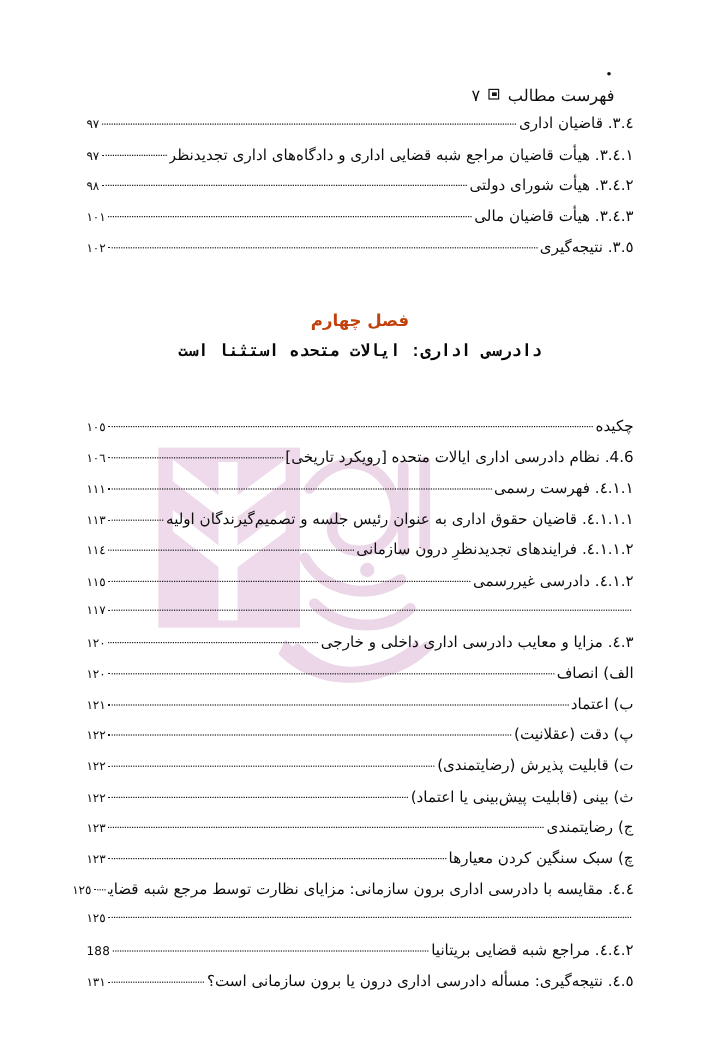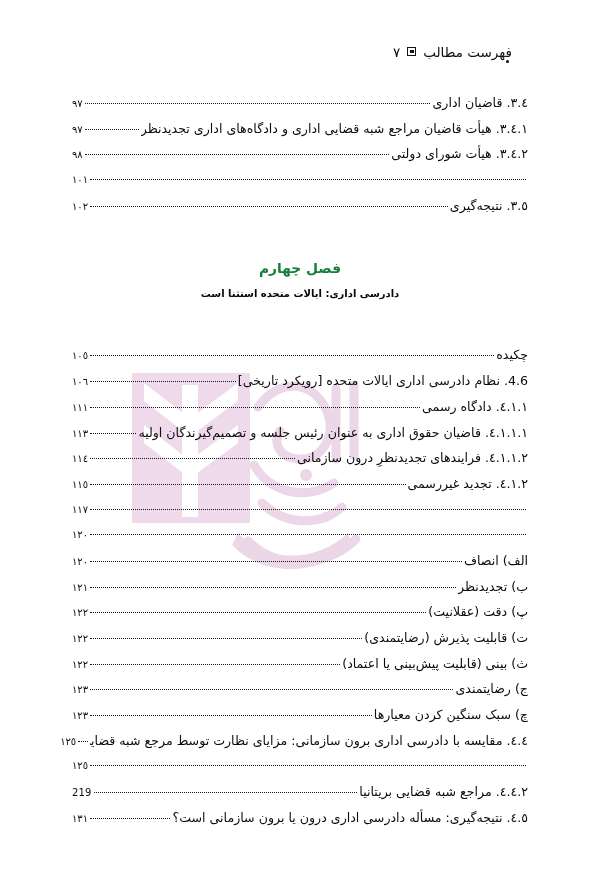--- a/index.html
+++ b/index.html
@@ -46,21 +46,21 @@
   }
   .header-inner {
     display: flex;
     flex-direction: row;
     align-items: baseline;
     gap: 7px;
     font-size: 13.5px;
     color: #0d0d0d;
     letter-spacing: .2px;
   }
-  .header-title { font-size: 13.5px; }
+  .header-title { font-size: 13.5px; margin-top: 28px; }
   .header-sep {
     display: inline-block;
     width: 9px; height: 9px;
     border: 1.6px solid #141414;
     position: relative;
     top: -1px;
     box-sizing: border-box;
   }
   .header-sep::after{
     content:"";
@@ -128,27 +128,28 @@
     text-align: center;
     direction: rtl;
     margin: 12px 0 10px 0;
     z-index: 2;
     position: relative;
   }
   .chapter-num {
     font-size: 13.8px;
     font-weight: bold;
     line-height: 26px;
-    color: #15803d;
+    color: #c2410c;
   }
   .chapter-title {
-    font-size: 10px;
+    font-size: 14px;
     font-weight: bold;
     line-height: 26px;
     color: #070707;
+    font-family: Liberation Mono, monospace;
   }
 </style>
 </head>
 <body>
 
 <div class="page">
 
   <div class="watermark">
     <svg viewBox="0 0 255 265" xmlns="http://www.w3.org/2000/svg" aria-hidden="true">
 
@@ -199,20 +200,21 @@
         <span class="toc-label">٣.٤.١. هیأت قاضیان مراجع شبه قضایی اداری و دادگاه‌های اداری تجدیدنظر</span>
         <span class="leader"></span>
         <span class="toc-page">٩٧</span>
       </div>
       <div class="toc-row">
         <span class="toc-label">٣.٤.٢. هیأت شورای دولتی</span>
         <span class="leader"></span>
         <span class="toc-page">٩٨</span>
       </div>
       <div class="toc-row">
+        <span class="toc-label">٣.٤.٣. هیأت قاضیان مالی</span>
         <span class="leader"></span>
         <span class="toc-page">١٠١</span>
       </div>
       <div class="toc-row">
         <span class="toc-label">٣.٥. نتیجه‌گیری</span>
         <span class="leader"></span>
         <span class="toc-page">١٠٢</span>
       </div>
     </div>
 
@@ -230,54 +232,55 @@
         <span class="toc-label">چکیده</span>
         <span class="leader"></span>
         <span class="toc-page">١٠٥</span>
       </div>
       <div class="toc-row">
         <span class="toc-label">4.6. نظام دادرسی اداری ایالات متحده [رویکرد تاریخی]</span>
         <span class="leader"></span>
         <span class="toc-page">١٠٦</span>
       </div>
       <div class="toc-row">
-        <span class="toc-label">٤.١.١. دادگاه رسمی</span>
+        <span class="toc-label">٤.١.١. فهرست رسمی</span>
         <span class="leader"></span>
         <span class="toc-page">١١١</span>
       </div>
       <div class="toc-row">
         <span class="toc-label">٤.١.١.١. قاضیان حقوق اداری به عنوان رئیس جلسه و تصمیم‌گیرندگان اولیه</span>
         <span class="leader"></span>
         <span class="toc-page">١١٣</span>
       </div>
       <div class="toc-row">
         <span class="toc-label">٤.١.١.٢. فرایندهای تجدیدنظرِ درون سازمانی</span>
         <span class="leader"></span>
         <span class="toc-page">١١٤</span>
       </div>
       <div class="toc-row">
-        <span class="toc-label">٤.١.٢. تجدید غیررسمی</span>
+        <span class="toc-label">٤.١.٢. دادرسی غیررسمی</span>
         <span class="leader"></span>
         <span class="toc-page">١١٥</span>
       </div>
       <div class="toc-row">
         <span class="leader"></span>
         <span class="toc-page">١١٧</span>
       </div>
       <div class="toc-row">
+        <span class="toc-label">٤.٣. مزایا و معایب دادرسی اداری داخلی و خارجی</span>
         <span class="leader"></span>
         <span class="toc-page">١٢٠</span>
       </div>
       <div class="toc-row">
         <span class="toc-label">الف) انصاف</span>
         <span class="leader"></span>
         <span class="toc-page">١٢٠</span>
       </div>
       <div class="toc-row">
-        <span class="toc-label">ب) تجدیدنظر</span>
+        <span class="toc-label">ب) اعتماد</span>
         <span class="leader"></span>
         <span class="toc-page">١٢١</span>
       </div>
       <div class="toc-row">
         <span class="toc-label">پ) دقت (عقلانیت)</span>
         <span class="leader"></span>
         <span class="toc-page">١٢٢</span>
       </div>
       <div class="toc-row">
         <span class="toc-label">ت) قابلیت پذیرش (رضایتمندی)</span>
@@ -304,21 +307,21 @@
         <span class="leader"></span>
         <span class="toc-page">١٢٥</span>
       </div>
       <div class="toc-row">
         <span class="leader"></span>
         <span class="toc-page">١٢٥</span>
       </div>
       <div class="toc-row">
         <span class="toc-label">٤.٤.٢. مراجع شبه قضایی بریتانیا</span>
         <span class="leader"></span>
-        <span class="toc-page">219</span>
+        <span class="toc-page">188</span>
       </div>
       <div class="toc-row">
         <span class="toc-label">٤.٥. نتیجه‌گیری: مسأله دادرسی اداری درون یا برون سازمانی است؟</span>
         <span class="leader"></span>
         <span class="toc-page">١٣١</span>
       </div>
     </div>
 
   </div>
 </div>

